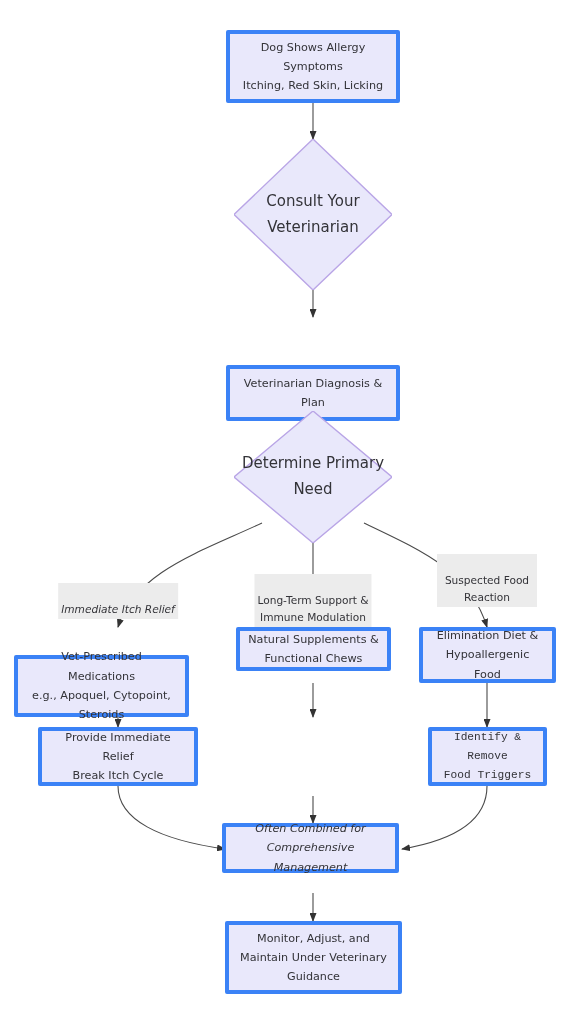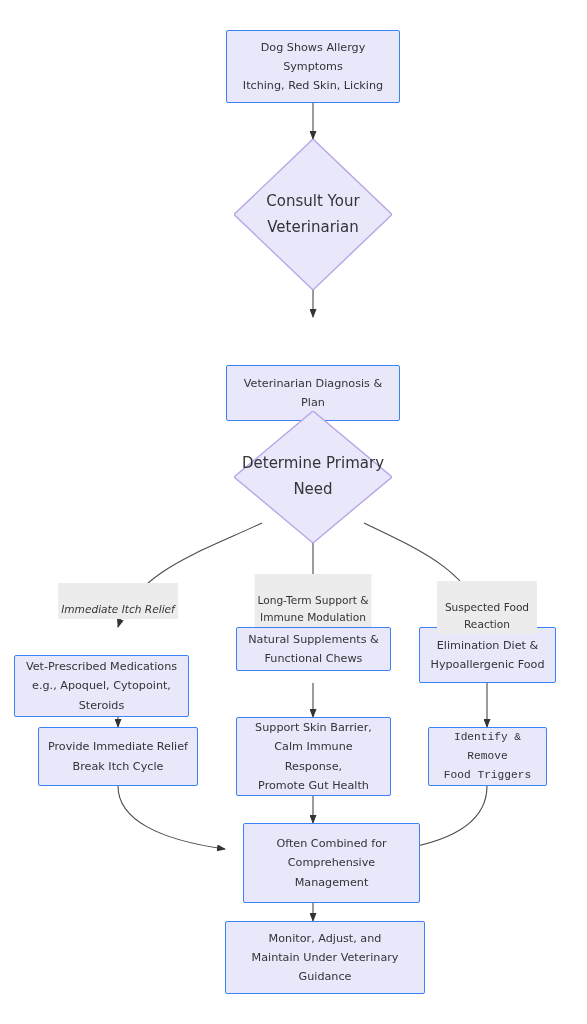--- a/index.html
+++ b/index.html
@@ -24,21 +24,21 @@
     position: absolute;
     left: 0; top: 0;
     width: 587px;
     height: 1024px;
     pointer-events: none;
   }
   .node {
     position: absolute;
     box-sizing: border-box;
     background: #e9e8fb;
-    border: 1px solid #3b82f6;
+    border: 4px solid #3b82f6;
     border-radius: 2px;
     display: flex;
     align-items: center;
     justify-content: center;
     text-align: center;
     color: #333338;
     font-size: 11.2px;
     line-height: 1.72;
     padding: 4px 8px;
     white-space: pre-line;
@@ -136,21 +136,21 @@
 
   <div class="edge-label" style="left:118px; top:583px;font-style:italic;">
     <span>Immediate Itch Relief</span>
   </div>
 
   <div class="edge-label" style="left:313px; top:574px;">
     <span>Long-Term Support &amp;
 Immune Modulation</span>
   </div>
 
-  <div class="edge-label" style="left:487px; top:581px;">
+  <div class="edge-label" style="left:487px; top:554px;">
     <span>Suspected Food Reaction</span>
   </div>
 
   <div class="node" style="left:14px; top:627px; width:175px; height:62px;margin-top:28px;">
     <span>Vet-Prescribed Medications
 e.g., Apoquel, Cytopoint,
 Steroids</span>
   </div>
 
   <div class="node" style="left:236px; top:627px; width:155px; height:44px;">
@@ -161,36 +161,31 @@
   <div class="node" style="left:38px; top:727px; width:160px; height:59px;">
     <span>Provide Immediate Relief
 Break Itch Cycle</span>
   </div>
 
   <div class="node" style="left:419px; top:627px; width:137px; height:56px;">
     <span>Elimination Diet &amp;
 Hypoallergenic Food</span>
   </div>
 
-  <div class="node" style="left:236px; top:717px; width:155px; height:79px;">
-    <span>Support Skin Barrier,
-Calm Immune Response,
-Promote Gut Health</span>
-  </div>
 
   <div class="node" style="left:428px; top:727px; width:119px; height:59px;font-family:Liberation Mono, monospace;">
     <span>Identify &amp; Remove
 Food Triggers</span>
   </div>
 
-  <div class="node" style="left:243px; top:823px; width:177px; height:80px;">
+  <div class="node" style="left:222px; top:823px; width:177px; height:50px;font-style:italic;">
     <span>Often Combined for
 Comprehensive
 Management</span>
   </div>
 
-  <div class="node" style="left:225px; top:921px; width:200px; height:73px;">
+  <div class="node" style="left:225px; top:921px; width:177px; height:73px;">
     <span>Monitor, Adjust, and
 Maintain Under Veterinary
 Guidance</span>
   </div>
 
 </div>
 
 </body></html>

